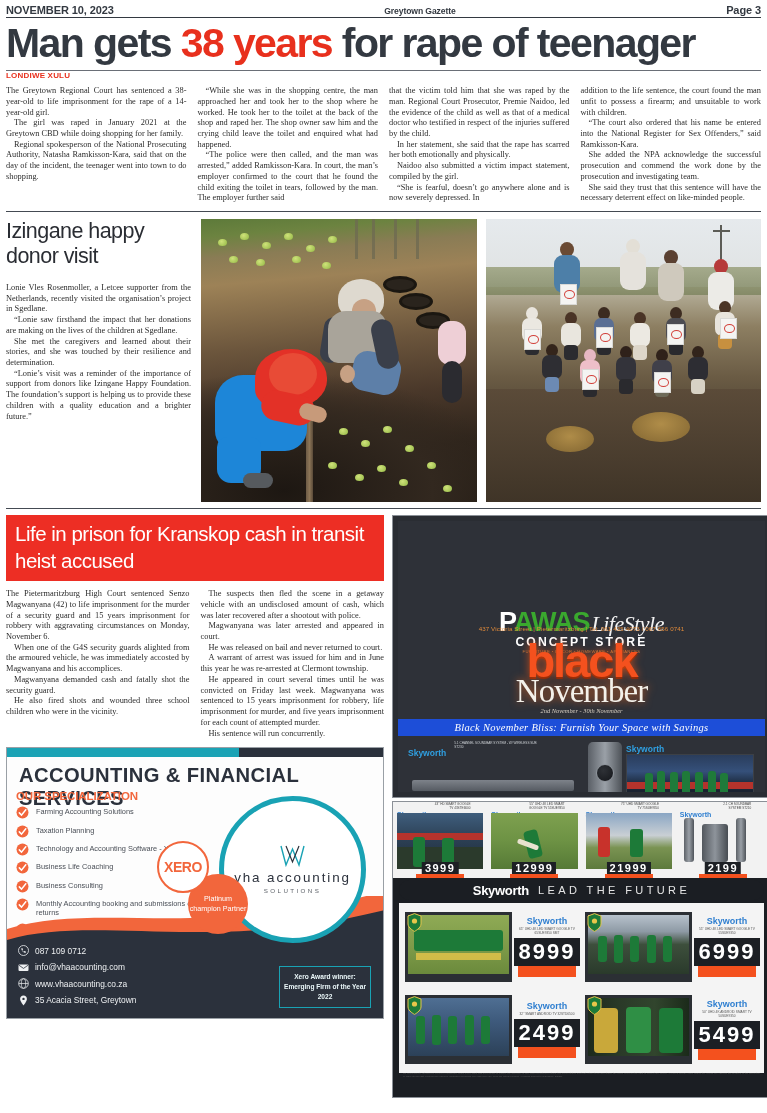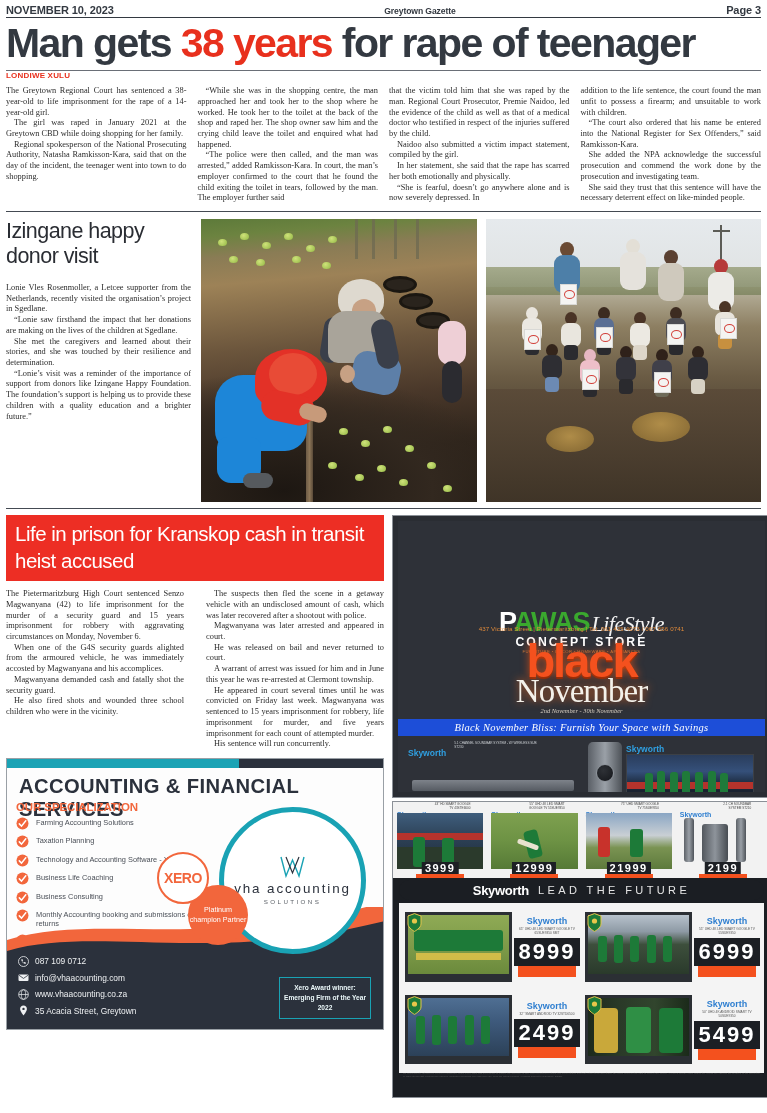--- a/index.html
+++ b/index.html
@@ -143,21 +143,21 @@
                 border: 1.2px solid #d2403a; }
 
   
   .sec3 { margin-top: 6px; display: grid; grid-template-columns: 378px 1fr; column-gap: 8px; }
   .redbanner {
     background: #ed2e24; color: #fff;
     font-family: "Liberation Sans", sans-serif;
     font-size: 20.5px; line-height: 1.32; letter-spacing: -0.5px;
     padding: 5px 8px 7px 9px;
   }
-  .cols2 { display: grid; grid-template-columns: 1fr 1fr; column-gap: 22px; margin-top: 8px; }
+  .cols2 { display: grid; grid-template-columns: 1fr 1fr; column-gap: 11px; margin-top: 8px; }
 
   
   .acct-ad {
     margin-top: 8px; width: 378px; height: 272px; position: relative;
     border: 1.2px solid #9aa0a6; background: #fdfdfd; overflow: hidden;
   }
   .acct-teal { position: absolute; left: 0; top: 0; width: 232px; height: 9px; background: #1ba3b5; }
   .acct-dark-top { position: absolute; left: 232px; top: 0; right: 0; height: 9px; background: #2b313c; }
   .acct-title {
     position: absolute; left: 12px; top: 16px;
@@ -340,22 +340,22 @@
       <p class="first">The Greytown Regional Court has sentenced a 38-year-old to life imprisonment for the rape of a 14-year-old girl.</p>
       <p>The girl was raped in January 2021 at the Greytown CBD while doing shopping for her family.</p>
       <p>Regional spokesperson of the National Prosecuting Authority, Natasha Ramkisson-Kara, said that on the day of the incident, the teenager went into town to do shopping.</p>
     </div>
     <div class="bodytext">
       <p class="first" style="text-indent:8px">“While she was in the shopping centre, the man approached her and took her to the shop where he worked. He took her to the toilet at the back of the shop and raped her. The shop owner saw him and the crying child leave the toilet and enquired what had happened.</p>
       <p>“The police were then called, and the man was arrested,” added Ramkisson-Kara. In court, the man’s employer confirmed to the court that he found the child exiting the toilet in tears, followed by the man. The employer further said</p>
     </div>
     <div class="bodytext">
       <p class="first">that the victim told him that she was raped by the man. Regional Court Prosecutor, Premie Naidoo, led the evidence of the child as well as that of a medical doctor who testified in respect of the injuries suffered by the child.</p>
+      <p>In her statement, she said that the rape has scarred her both emotionally and physically.</p>
       <p>Naidoo also submitted a victim impact statement, compiled by the girl.</p>
-      <p>In her statement, she said that the rape has scarred her both emotionally and physically.</p>
       <p>“She is fearful, doesn’t go anywhere alone and is now severely depressed. In</p>
     </div>
     <div class="bodytext">
       <p class="first">addition to the life sentence, the court found the man unfit to possess a firearm; and unsuitable to work with children.</p>
       <p>“The court also ordered that his name be entered into the National Register for Sex Offenders,” said Ramkisson-Kara.</p>
       <p>She added the NPA acknowledge the successful prosecution and commend the work done by the prosecution and investigating team.</p>
       <p>She said they trust that this sentence will have the necessary deterrent effect on like-minded people.</p>
     </div>
   </div>
 

